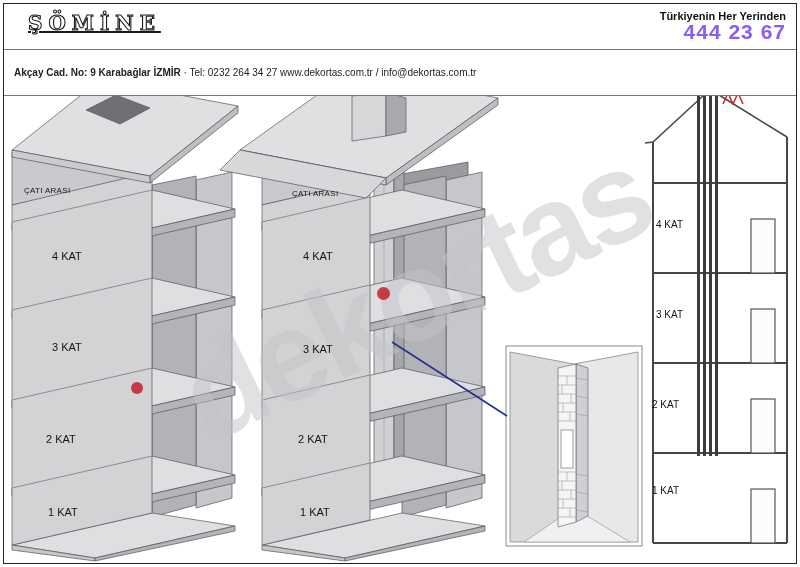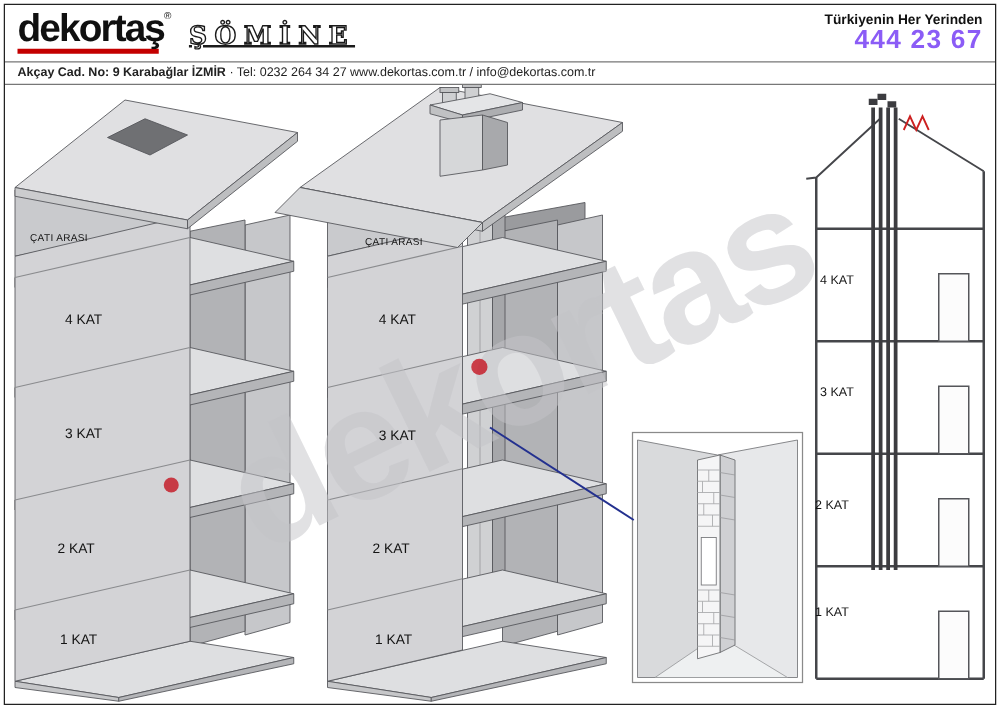--- a/index.html
+++ b/index.html
@@ -14,21 +14,21 @@
   .logo-main{position:relative;display:inline-block;}
   .logo-text{font-size:31px;font-weight:800;letter-spacing:-1.5px;color:#101010;line-height:30px;}
   .logo-reg{font-size:8px;vertical-align:top;color:#101010;}
   .logo-bar{height:4px;background:#c40000;width:92%;margin-top:1px;}
   .brand-word{font-family:"DejaVu Serif",serif;font-size:20px;letter-spacing:6px;font-weight:600;
               color:#fff;-webkit-text-stroke:1.1px #1a1a1a;margin-left:14px;line-height:30px;text-decoration:underline;}
   .phone{text-align:right;padding-top:2px;}
   .phone-tagline{font-size:11px;font-weight:bold;color:#111;}
   .phone-number{font-size:21px;font-weight:800;color:#8b5cf6;letter-spacing:1px;line-height:20px;}
   .addr{border-top:1px solid #777;border-bottom:1px solid #777;font-size:10px;color:#222;
-        padding:3px 10px;white-space:nowrap;}
+        padding:17px 10px;white-space:nowrap;}
   .addr-bold{font-weight:bold;}
 
   
   .canvas{position:absolute;inset:0;z-index:1;}
   svg{position:absolute;top:0;left:0;}
 
   .watermark{position:absolute;left:55px;top:215px;width:720px;height:160px;line-height:160px;
              text-align:center;font-size:128px;font-weight:700;letter-spacing:-4px;color:#c4c4c8;
              opacity:.5;transform:rotate(-26deg);z-index:3;pointer-events:none;}
   .wm-dot{position:absolute;background:#c41420;border-radius:50%;opacity:.8;z-index:3;}
@@ -214,24 +214,20 @@
 
     <div class="flabel elev" style="left:656px;top:219px;">4 KAT</div>
     <div class="flabel elev" style="left:656px;top:309px;">3 KAT</div>
     <div class="flabel elev" style="left:652px;top:399px;">2 KAT</div>
     <div class="flabel elev" style="left:652px;top:485px;">1 KAT</div>
   </div>
 
   <div class="chrome">
     <div class="hdr">
       <div class="logo-wrap">
-        <div class="logo-main">
-          <span class="logo-text">dekortaş</span><span class="logo-reg">®</span>
-          <div class="logo-bar"></div>
-        </div>
         <span class="brand-word">ŞÖMİNE</span>
       </div>
       <div class="phone">
         <div class="phone-tagline">Türkiyenin Her Yerinden</div>
         <div class="phone-number">444 23 67</div>
       </div>
     </div>
     <div class="addr">
       <span class="addr-bold">Akçay Cad. No: 9 Karabağlar İZMİR</span>
       <span>· Tel: 0232 264 34 27 www.dekortas.com.tr / info@dekortas.com.tr</span>

